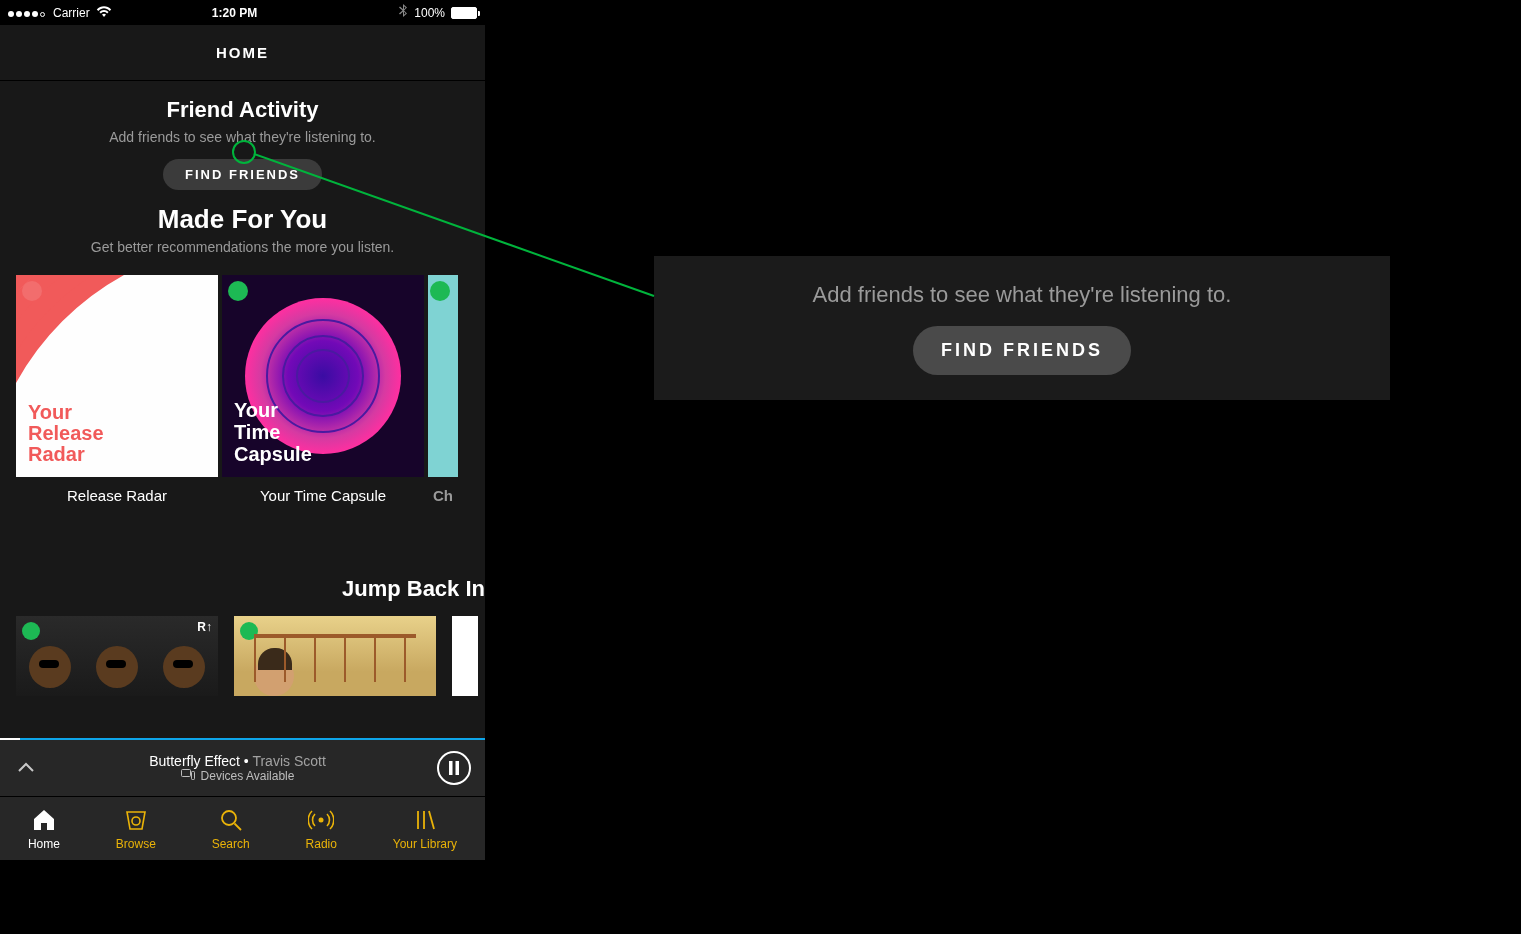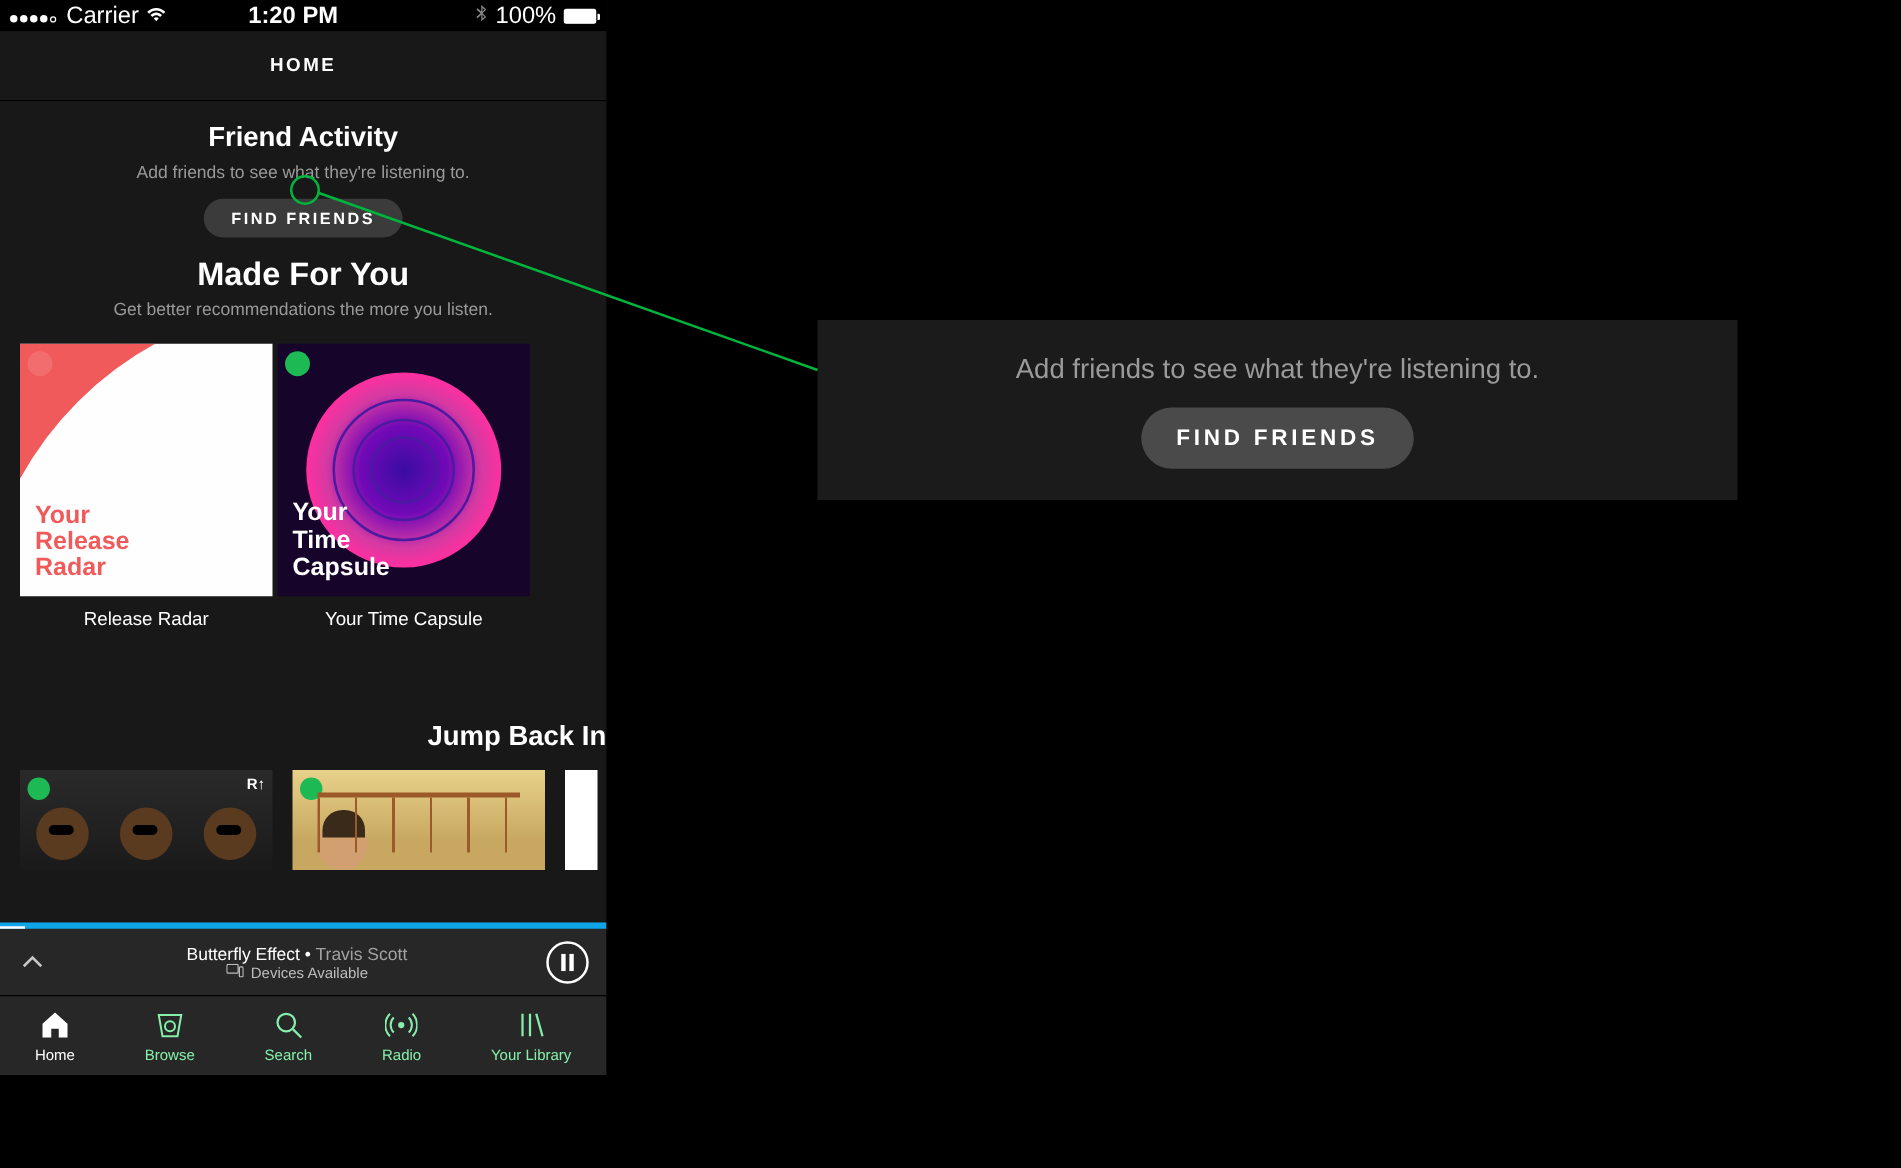--- a/index.html
+++ b/index.html
@@ -22,21 +22,21 @@
     background: #121212;
     display: flex;
     flex-direction: column;
   }
 
   
   .status-bar {
     height: 25px;
     background: #000;
     color: #fff;
-    font-size: 19px;
+    font-size: 12px;
     display: flex;
     align-items: center;
     padding: 0 8px;
     justify-content: space-between;
   }
   .sb-left, .sb-right { display: flex; align-items: center; gap: 6px; }
   .dots span {
     display: inline-block; width: 6px; height: 6px; border-radius: 50%;
     background: #fff; margin-right: 2px;
   }
@@ -157,21 +157,21 @@
   }
   .bridge .face{position:absolute;left:20px;bottom:0;width:40px;height:40px;border-radius:50%;background:#d2a070;}
   .bridge .face::before{content:"";position:absolute;left:4px;top:-8px;width:34px;height:22px;border-radius:16px 16px 0 0;background:#3a2a1a;}
 
   .jbi-white{ width:26px; flex:0 0 26px; background:#fff;}
 
   
   .now-playing {
     height: 58px;
     background: #272727;
-    border-top: 5px solid #0ea5e9;
+    border-top: 2px solid #0ea5e9;
     display: flex; align-items: center; padding: 0 14px;
     gap: 10px;
     position:relative;
   }
   .now-playing::before{
     content:""; position:absolute; left:0; top:-2px; width:20px; height:2px; background:#fff;
   }
   .chev { width:24px; height:24px; display:flex;align-items:center;justify-content:center;}
   .np-text { flex:1; text-align:center; }
   .np-line1 { font-size:14px; }
@@ -182,21 +182,21 @@
     display:flex;align-items:center;justify-content:center;cursor:pointer;background:transparent;
   }
 
   
   .tab-bar {
     height: 64px; background:#272727; border-top:1px solid #000;
     display:flex; justify-content:space-around; align-items:center;
   }
   .tab {
     display:flex; flex-direction:column; align-items:center; gap:4px;
-    color:#86efac; font-size:12px; cursor:pointer;
+    color:#eab308; font-size:12px; cursor:pointer;
   }
   .tab.active { color:#fff; }
   .tab svg { width:26px; height:26px; }
 
   
   .callout {
     position:absolute;
     left:654px; top:256px;
     width:736px; height:144px;
     background:#1b1b1b;
@@ -294,20 +294,26 @@
             <circle cx="80" cy="80" r="78" fill="url(#tcg)"></circle>
             <circle cx="80" cy="80" r="56" fill="none" stroke="#4a1aa0" stroke-width="2"></circle>
             <circle cx="80" cy="80" r="40" fill="none" stroke="#4a1aa0" stroke-width="2"></circle>
             <circle cx="80" cy="80" r="26" fill="none" stroke="#4a1aa0" stroke-width="2"></circle>
           </svg>
           <div class="tc-label">Your<br>Time<br>Capsule</div>
         </div>
         <div class="card-label">Your Time Capsule</div>
       </div>
 
+      <div style="width:30px;flex:0 0 30px;text-align:center;">
+        <div class="cover chill" style="height:202px;">
+          <span class="sp-logo" style="background:#1db954;"></span>
+        </div>
+        <div class="chill-label" style="margin-top:10px;">Ch</div>
+      </div>
     </div>
 
     <div class="jbi-title">Jump Back In</div>
     <div class="jbi-row">
       <div class="jbi-cover migos">
         <span class="sp-logo"></span>
         <div class="head"></div>
           <div class="head"></div>
           <div class="head"></div>
       </div>

